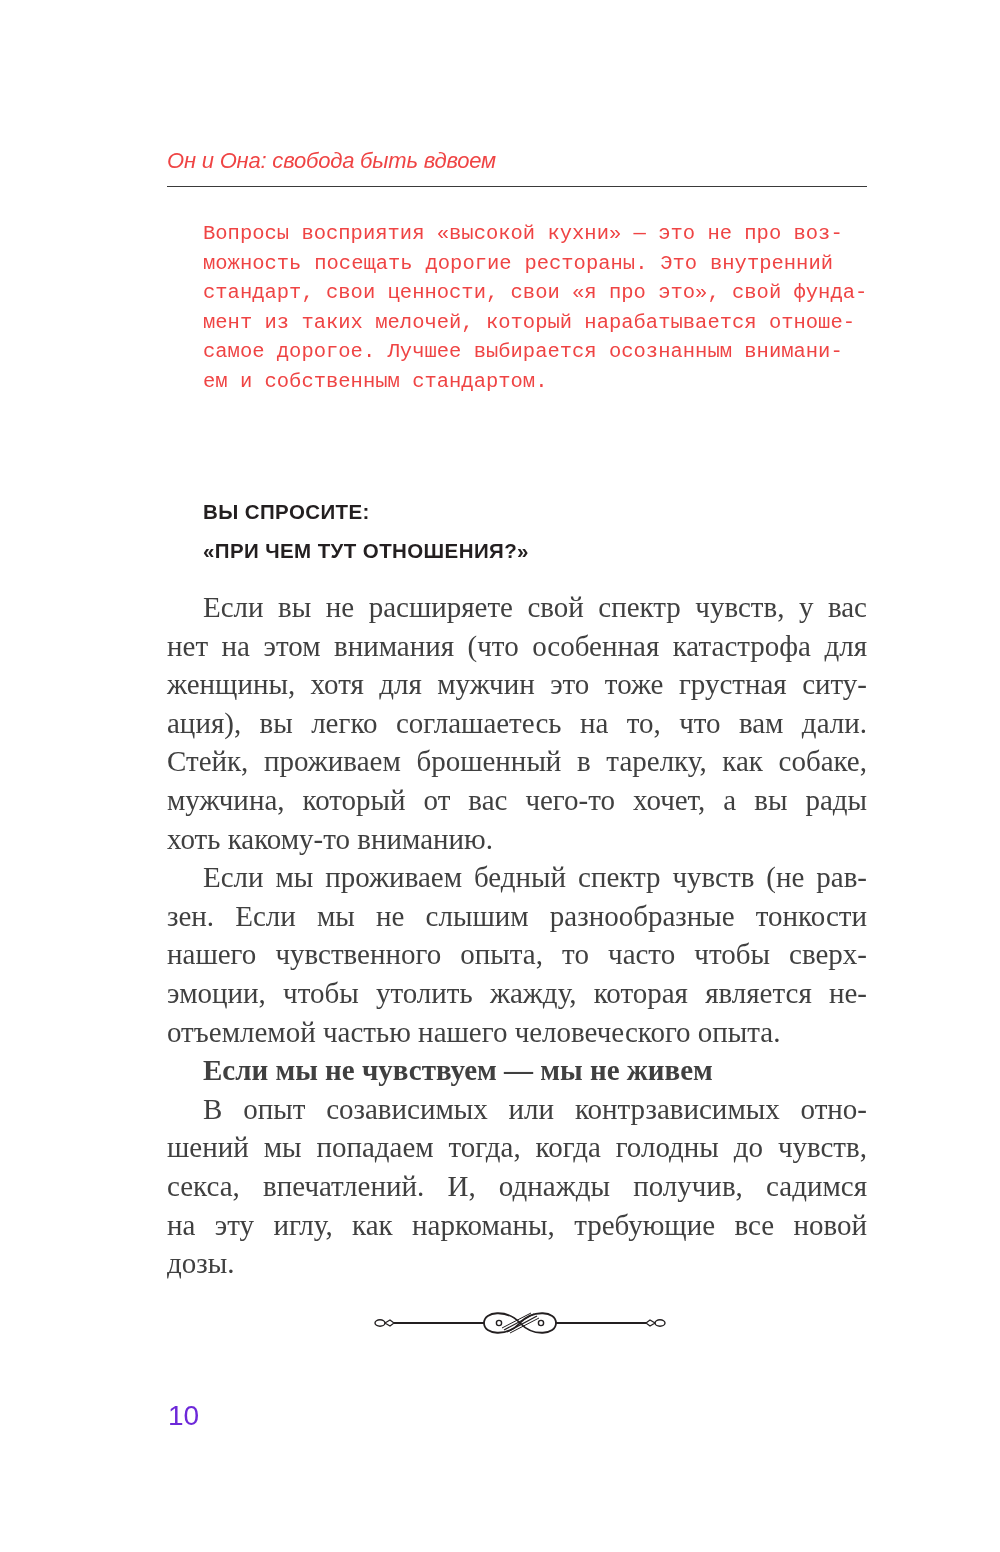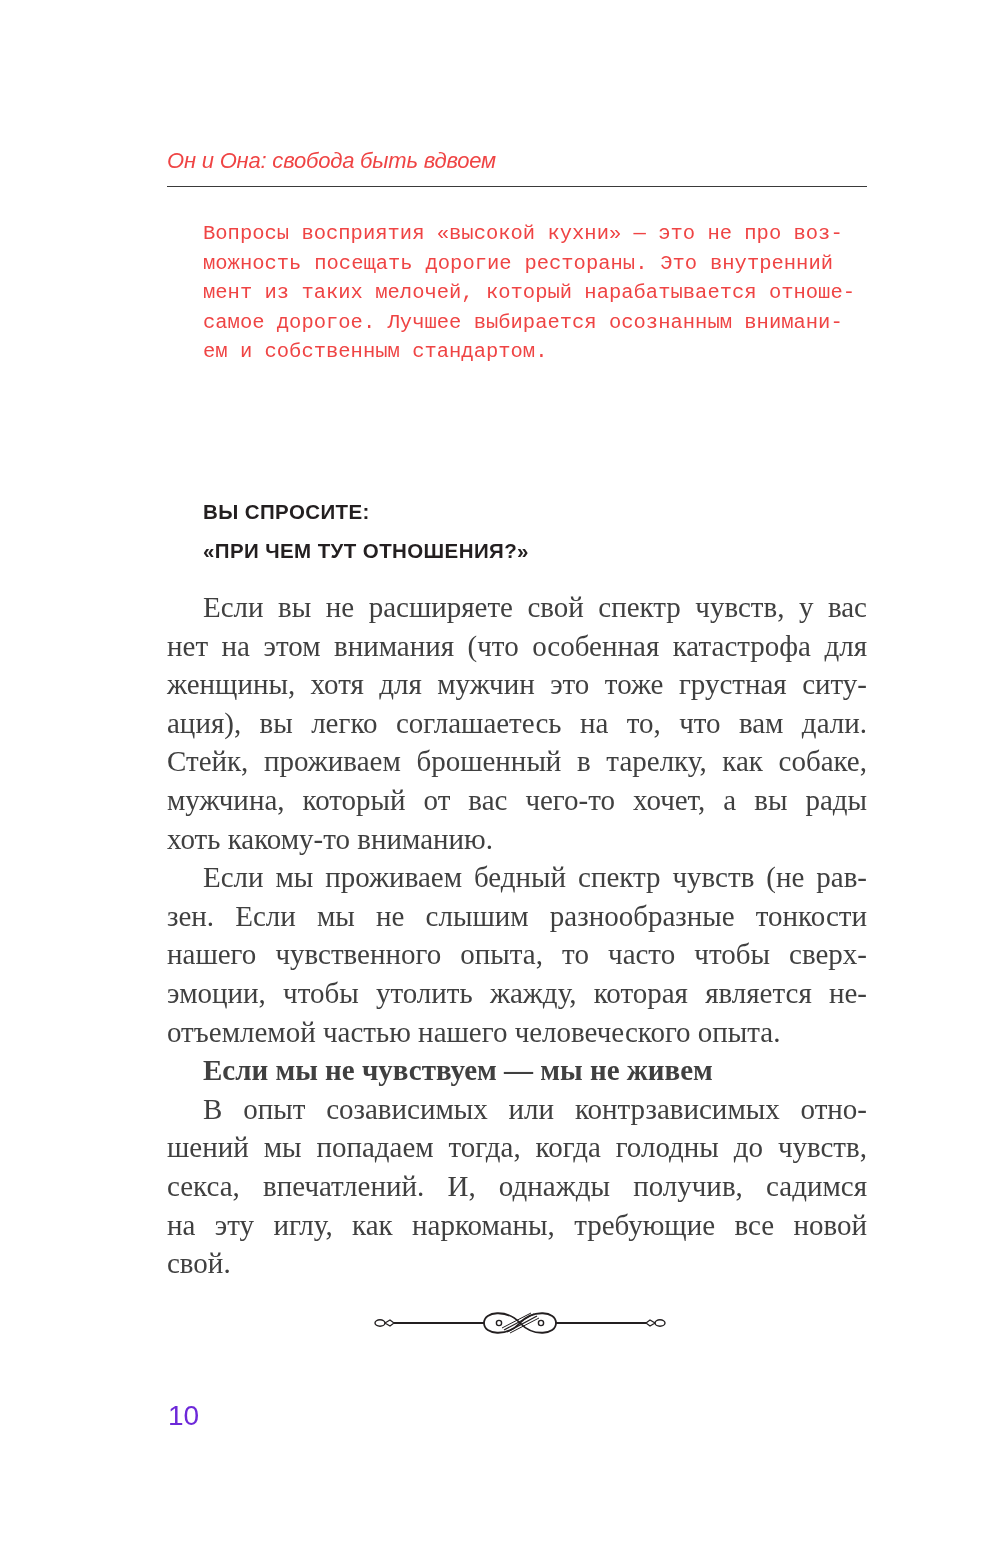--- a/index.html
+++ b/index.html
@@ -103,20 +103,21 @@
 <body>
 
 <div>
 
   <div class="running-head">Он и Она: свобода быть вдвоем</div>
   <div class="head-rule"></div>
 
   <div class="inset">
     <span class="ln">Вопросы восприятия «высокой кухни» — это не про воз-</span>
     <span class="ln">можность посещать дорогие рестораны. Это внутренний</span>
+    <span class="ln">стандарт, свои ценности, свои «я про это», свой фунда-</span>
     <span class="ln">мент из таких мелочей, который нарабатывается отноше-</span>
     <span class="ln">самое дорогое. Лучшее выбирается осознанным внимани-</span>
     <span class="ln last">ем и собственным стандартом.</span>
   </div>
 
   <div class="section-head">
     <span class="ln">ВЫ СПРОСИТЕ:</span>
     <span class="ln">«ПРИ ЧЕМ ТУТ ОТНОШЕНИЯ?»</span>
   </div>
 
@@ -136,21 +137,21 @@
       <span class="ln">нашего чувственного опыта, то часто чтобы сверх-</span>
       <span class="ln">эмоции, чтобы утолить жажду, которая является не-</span>
       <span class="ln last">отъемлемой частью нашего человеческого опыта.</span>
     </div>
     <span class="ln bold">Если мы не чувствуем — мы не живем</span>
     <div>
       <span class="ln first">В опыт созависимых или контрзависимых отно-</span>
       <span class="ln">шений мы попадаем тогда, когда голодны до чувств,</span>
       <span class="ln">секса, впечатлений. И, однажды получив, садимся</span>
       <span class="ln">на эту иглу, как наркоманы, требующие все новой</span>
-      <span class="ln last">свой.</span>
+      <span class="ln last">дозы.</span>
     </div>
   </div>
 
   <div class="ornament">
     <svg width="296" height="34" viewBox="0 0 296 34" xmlns="http://www.w3.org/2000/svg">
       <g fill="none" stroke="#231f20">
 
         <ellipse cx="8" cy="17" rx="5" ry="3.2" stroke-width="1.4"></ellipse>
         <path d="M13 17 L18 14 L22 17 L18 20 Z" stroke-width="1.2"></path>
 

